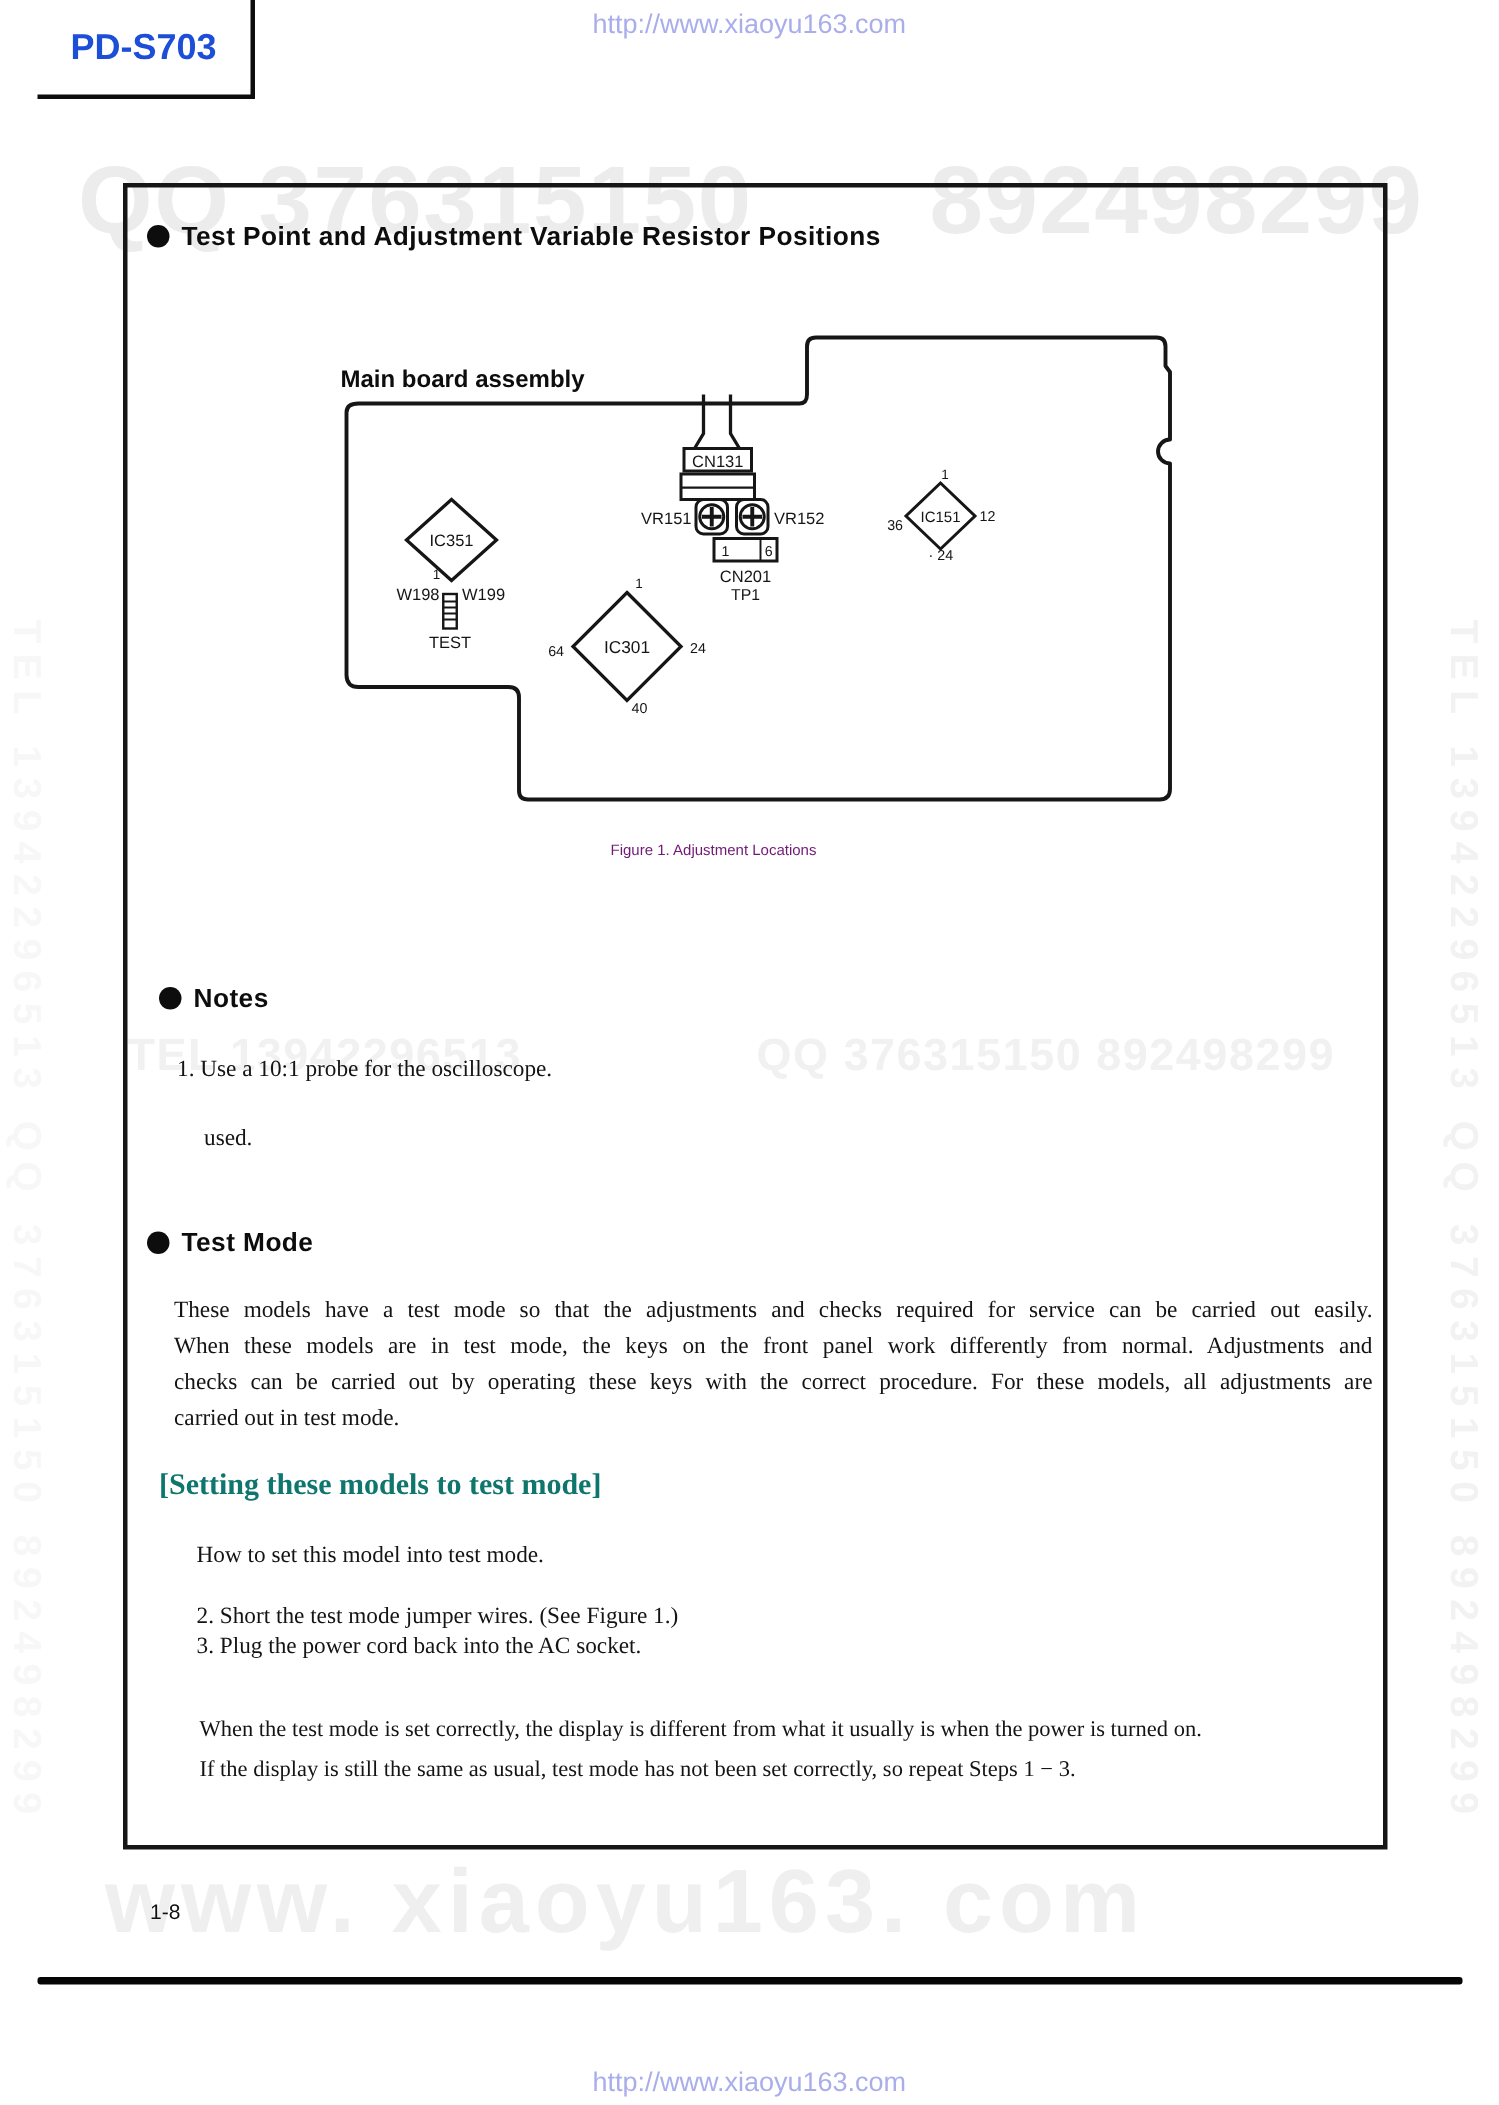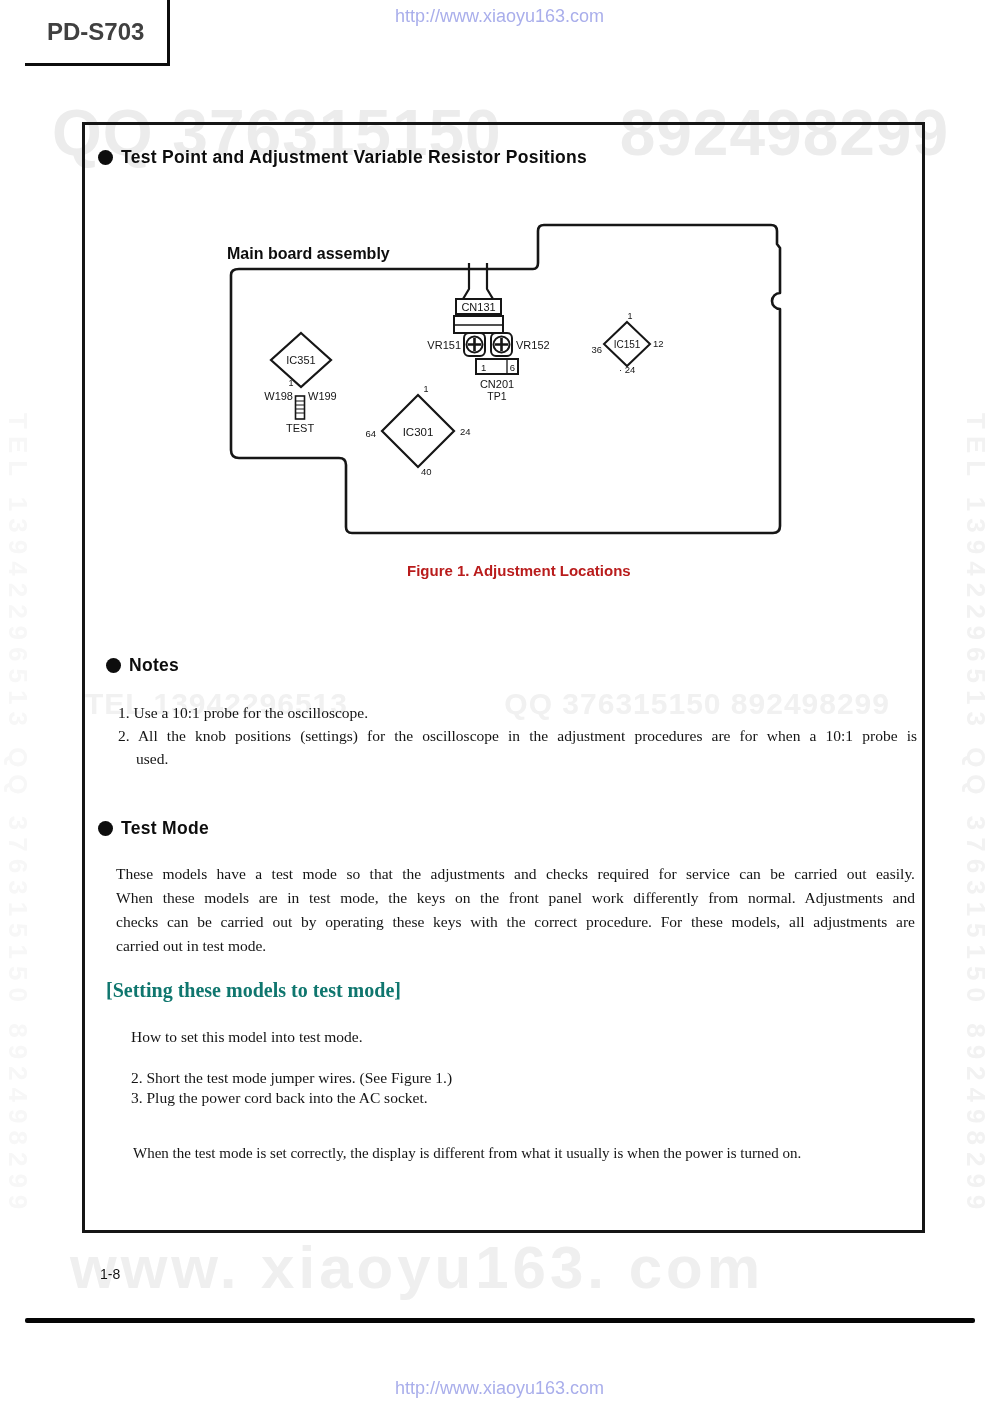--- a/index.html
+++ b/index.html
@@ -15,35 +15,35 @@
   .wm-mid{left:85px;top:687px;width:805px;display:flex;justify-content:space-between;font-size:30px;color:#f1f1f1;letter-spacing:1px;}
   .wm-vert{top:413px;font-size:26px;letter-spacing:7px;writing-mode:vertical-rl;}
   .wm-vert-left{left:2px;color:#f7f7f7;}
   .wm-vert-right{left:960px;color:#f2f2f2;}
   .wm-www{left:70px;top:1233px;font-size:60px;color:#efefef;letter-spacing:4px;}
   
   .model-tab{
     left:25px;top:0;width:145px;height:66px;z-index:2;
     border-right:3px solid #0d0d0d;border-bottom:3px solid #0d0d0d;
     font-family:"Liberation Sans",sans-serif;font-weight:bold;font-size:24px;
-    display:flex;align-items:center;padding-left:22px;box-sizing:border-box;color:#404040;
+    display:flex;align-items:center;padding-left:22px;box-sizing:border-box;color:#1d4ed8;
   }
   
   .main-box{
     left:82px;top:122px;width:837px;height:1105px;z-index:1;
     border:3px solid #161616;box-sizing:content-box;background:transparent;
   }
   .sec-head{
     position:absolute;display:flex;align-items:center;gap:8px;
     font-family:"Liberation Sans",sans-serif;font-weight:bold;font-size:17.5px;
     color:#0d0d0d;letter-spacing:.3px;white-space:nowrap;
   }
   .bullet{width:15px;height:15px;border-radius:50%;background:#0d0d0d;flex:0 0 auto;}
   .board-title{font-family:"Liberation Sans",sans-serif;font-weight:bold;font-size:16px;color:#0d0d0d;white-space:nowrap;}
-  .fig-caption{font-family:"Liberation Sans",sans-serif;font-size:15px;color:#b91c1c;white-space:nowrap;font-weight:bold;}
+  .fig-caption{font-family:"Liberation Sans",sans-serif;font-size:10px;color:#701a75;white-space:nowrap;}
   .body-line{font-size:15.5px;line-height:20px;white-space:nowrap;color:#141414;}
   .jline{white-space:normal;text-align:justify;text-align-last:justify;width:799px;}
   .setting-head{font-weight:bold;font-size:20px;white-space:nowrap;color:#0f766e;}
   .result-line{font-size:15px;line-height:20px;white-space:nowrap;color:#141414;}
   .page-num{font-family:"Liberation Sans",sans-serif;font-size:14px;color:#111;z-index:2;}
   .black-bar{left:25px;top:1318px;width:950px;height:5px;background:#050505;z-index:2;border-radius:2px;}
   svg text{font-family:"Liberation Sans",sans-serif;fill:#151515;}
 </style>
 </head>
 <body>
@@ -142,36 +142,36 @@
     </g>
   </svg>
 
   <div class="abs fig-caption" style="left:322px;top:437px;">Figure 1.  Adjustment Locations</div>
 
   <div class="sec-head" style="left:21px;top:530px;">
     <span class="bullet"></span>
     <span>Notes</span>
   </div>
   <div class="abs body-line" style="left:33px;top:578px;">1.  Use a 10:1 probe for the oscilloscope.</div>
-  <div class="abs body-line jline" style="left:33px;top:601px;">2.  All the knob positions (settings) for the oscilloscope in the adjustment procedures are for when a 10:1 probe is</div>
   <div class="abs body-line" style="left:51px;top:624px;">used.</div>
 
   <div class="sec-head" style="left:13px;top:693px;">
     <span class="bullet"></span>
     <span>Test Mode</span>
   </div>
   <div class="abs body-line jline" style="left:31px;top:739px;">These models have a test mode so that the adjustments and checks required for service can be carried out easily.</div>
   <div class="abs body-line jline" style="left:31px;top:763px;">When these models are in test mode, the keys on the front panel work differently from normal. Adjustments and</div>
   <div class="abs body-line jline" style="left:31px;top:787px;">checks can be carried out by operating these keys with the correct procedure. For these models, all adjustments are</div>
   <div class="abs body-line" style="left:31px;top:811px;">carried out in test mode.</div>
 
   <div class="abs body-line setting-head" style="left:21px;top:855px;">[Setting these models to test mode]</div>
 
   <div class="abs body-line" style="left:46px;top:902px;">How to set this model into test mode.</div>
   <div class="abs body-line" style="left:46px;top:943px;">2. Short the test mode jumper wires. (See Figure 1.)</div>
   <div class="abs body-line" style="left:46px;top:963px;">3. Plug the power cord back into the AC socket.</div>
 
   <div class="abs result-line" style="left:48px;top:1018px;">When the test mode is set correctly, the display is different from what it usually is when the power is turned on.</div>
+  <div class="abs result-line" style="left:48px;top:1045px;">If the display is still the same as usual, test mode has not been set correctly, so repeat Steps 1 − 3.</div>
 
 </div>
 
 <div class="abs page-num" style="left:76px;top:1266px;margin-left:24px;">1-8</div>
 <div class="abs black-bar"></div>
 
 </body></html>

